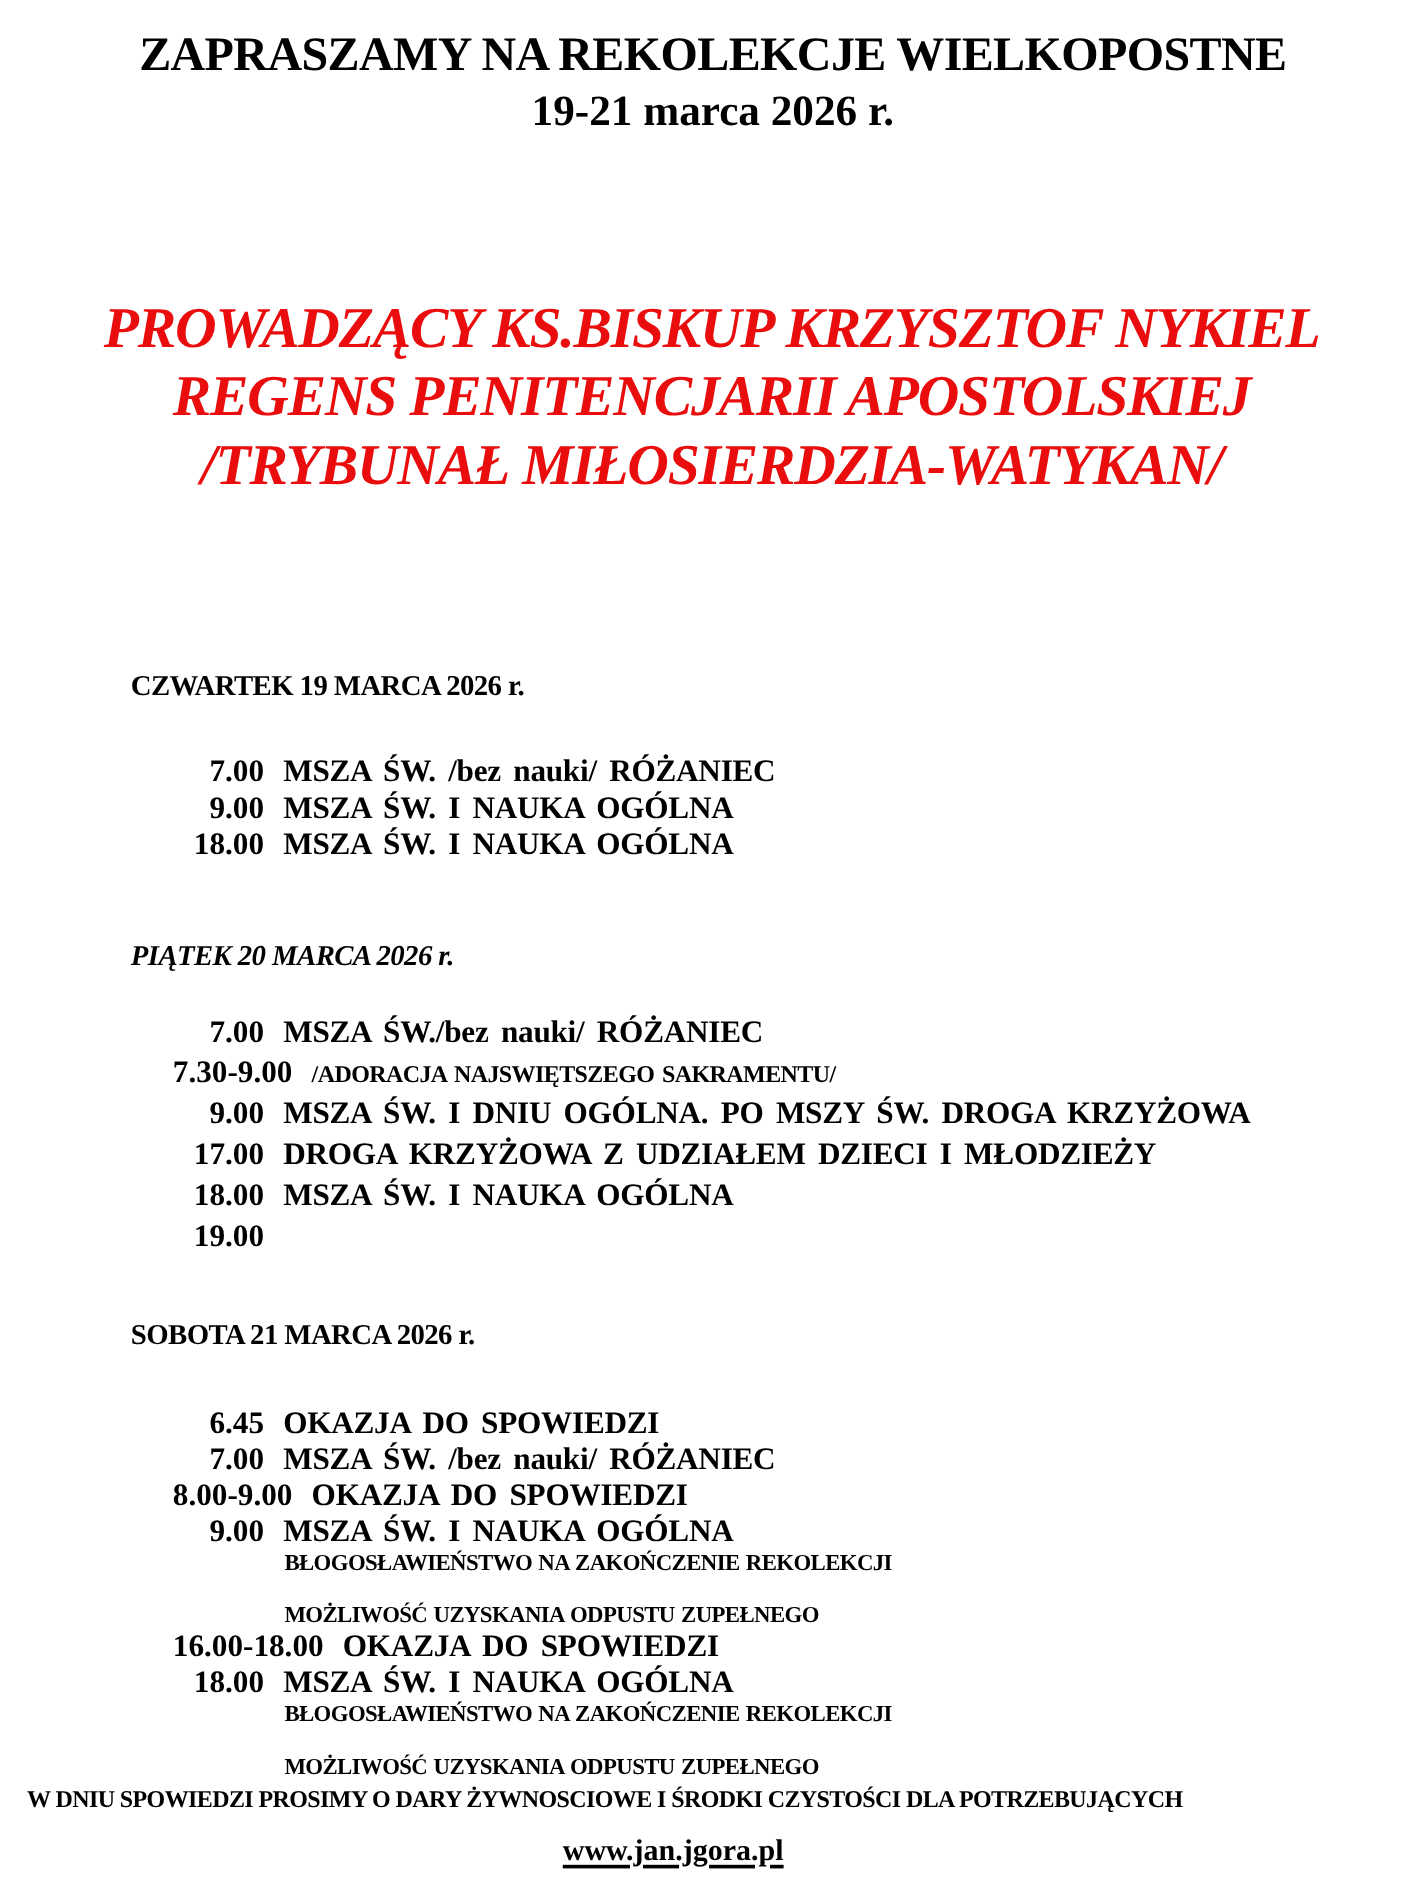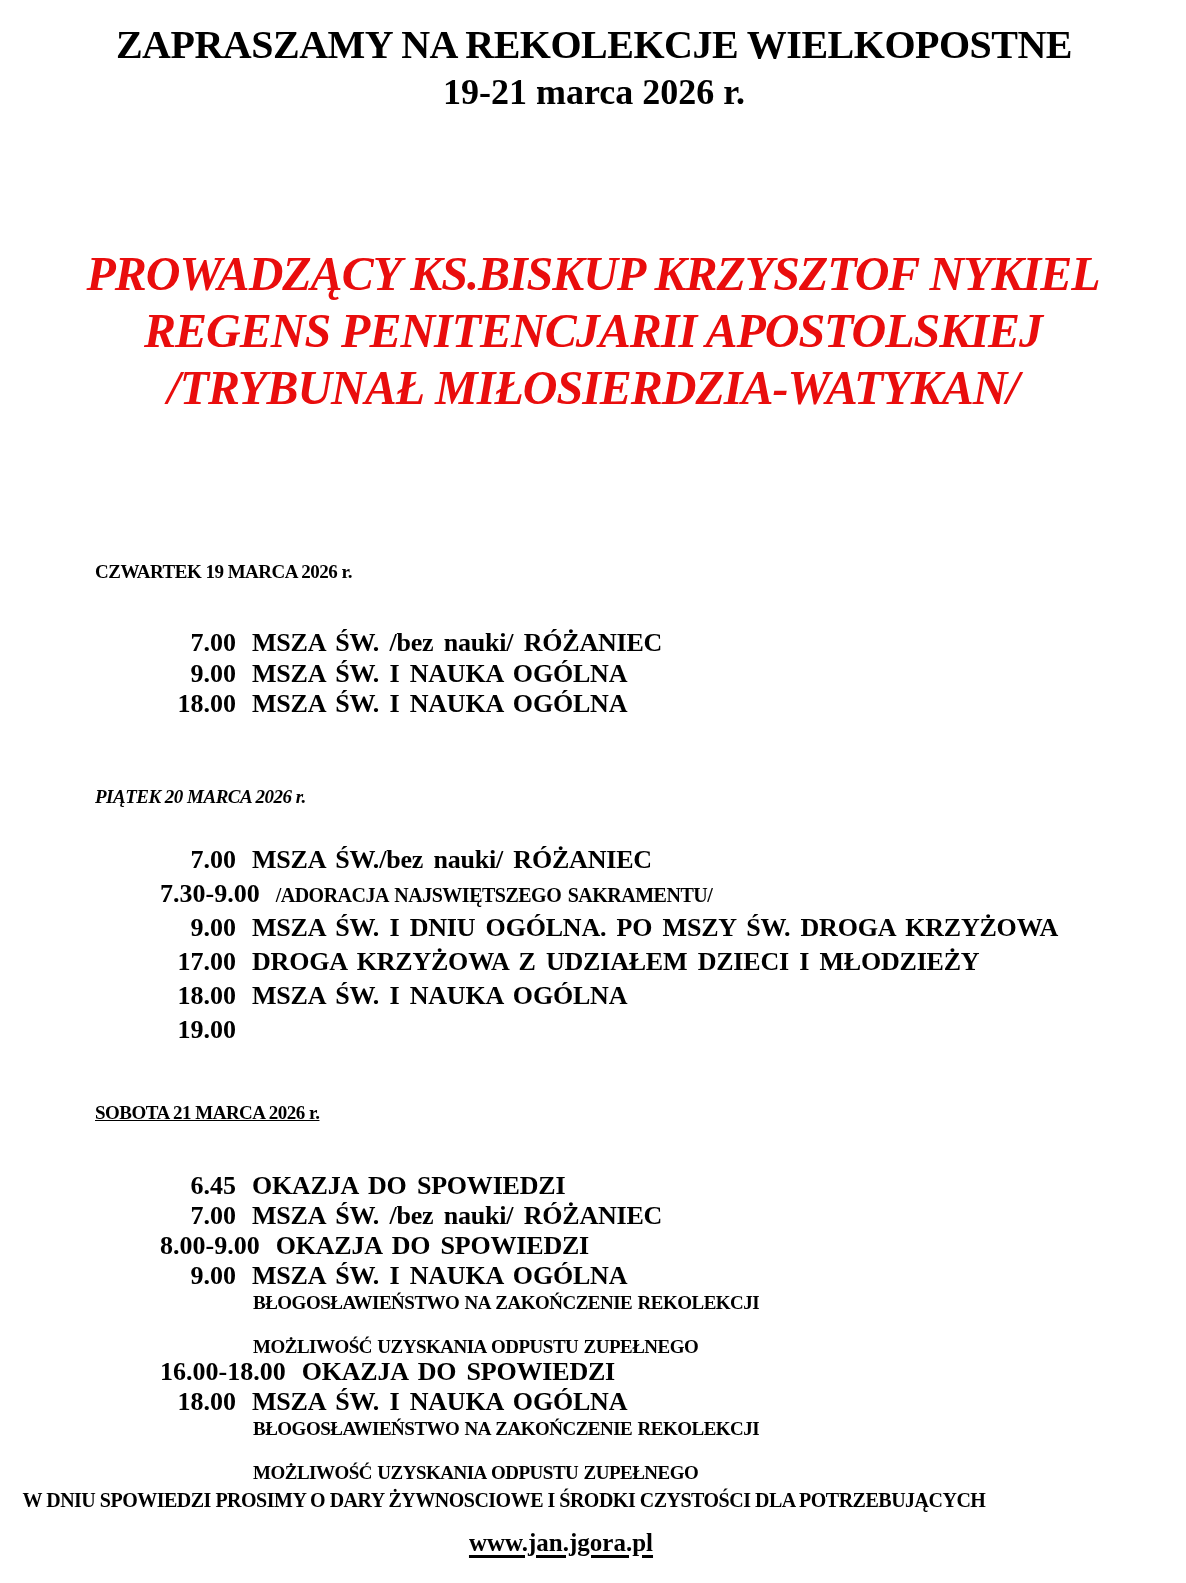--- a/index.html
+++ b/index.html
@@ -9,25 +9,25 @@
     font-family:"Liberation Serif","DejaVu Serif",serif;
     font-weight:bold;
   }
   .title-block { position:absolute; top:20px; left:26px; width:1136px; text-align:center; }
   .title-l1 { font-size:40px; line-height:50px; letter-spacing:-0.5px; }
   .title-l2 { font-size:36px; line-height:44px; }
   .leader {
     position:absolute; top:245px; left:-6px; width:1198px; text-align:center;
     color:#e90d0d; font-style:italic; font-size:48px; line-height:57px; letter-spacing:-1px;
   }
-  .day-heading { position:absolute; left:95px; font-size:19px; line-height:38px; letter-spacing:-0.5px; }
+  .day-heading { position:absolute; left:109px; font-size:24px; line-height:38px; letter-spacing:-0.5px; }
   #h-czw { top:553px; }
   #h-pt  { top:778px;font-style:italic; }
-  #h-sob { top:1094px;text-decoration:underline; }
-  .sched { position:absolute; left:160px; font-size:26px; }
+  #h-sob { top:1094px; }
+  .sched { position:absolute; left:144px; font-size:26px; }
   #s-czw { top:628px; }
   #s-pt  { top:845px; }
   #s-sob { top:1171px; }
   .row { display:flex; align-items:baseline; }
   #s-czw .row { height:30.5px; }
   #s-pt  .row { height:34px; }
   #s-sob .row { height:30px; }
   .time { min-width:76px; text-align:right; white-space:pre; }
   .desc { margin-left:16px; white-space:pre; word-spacing:4px; letter-spacing:-0.2px; }
   .small-desc { margin-left:16px; white-space:pre; font-size:20px; letter-spacing:-0.5px; word-spacing:2px; }

